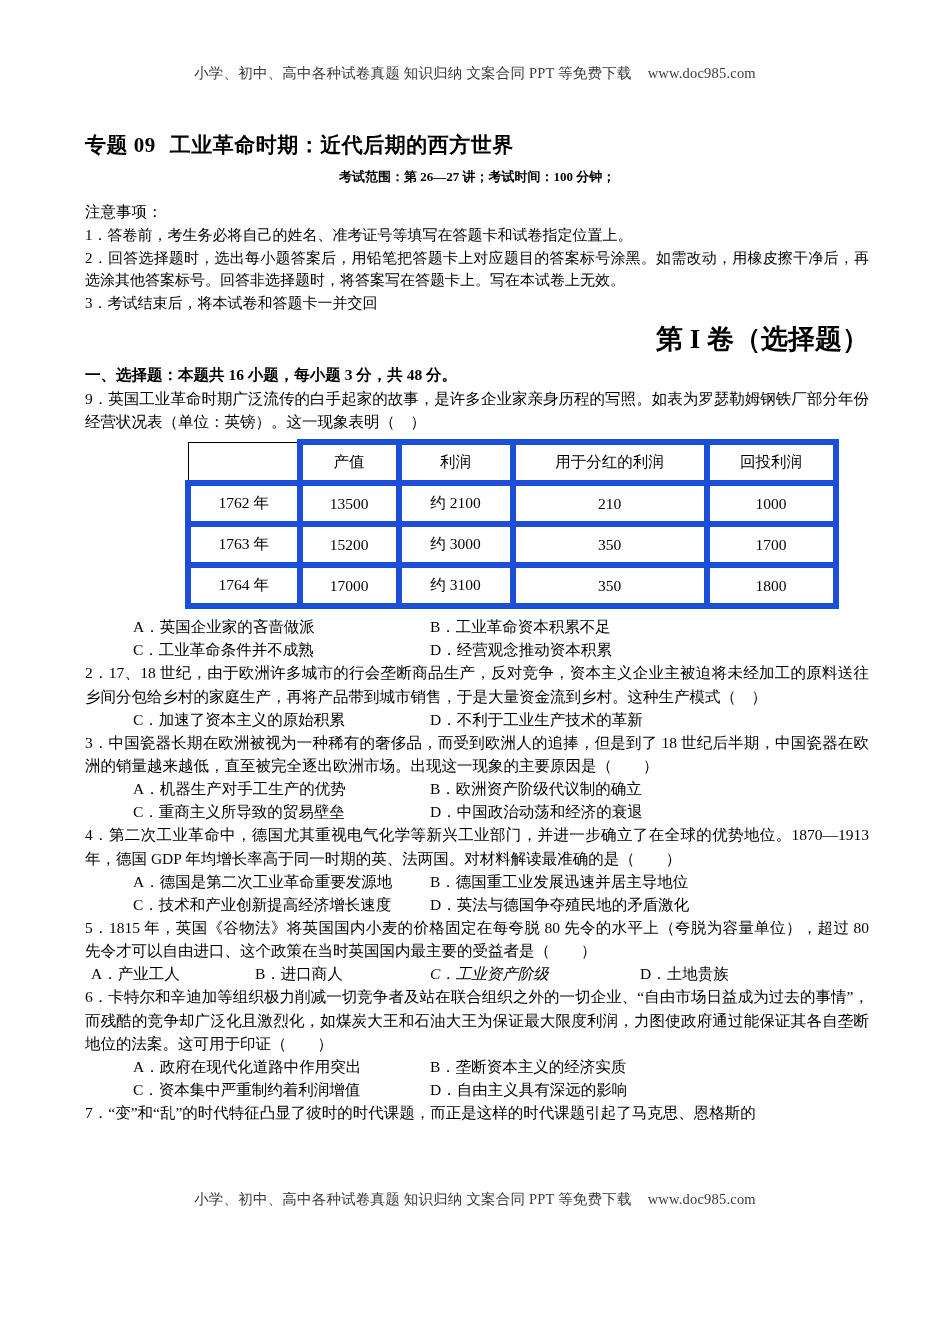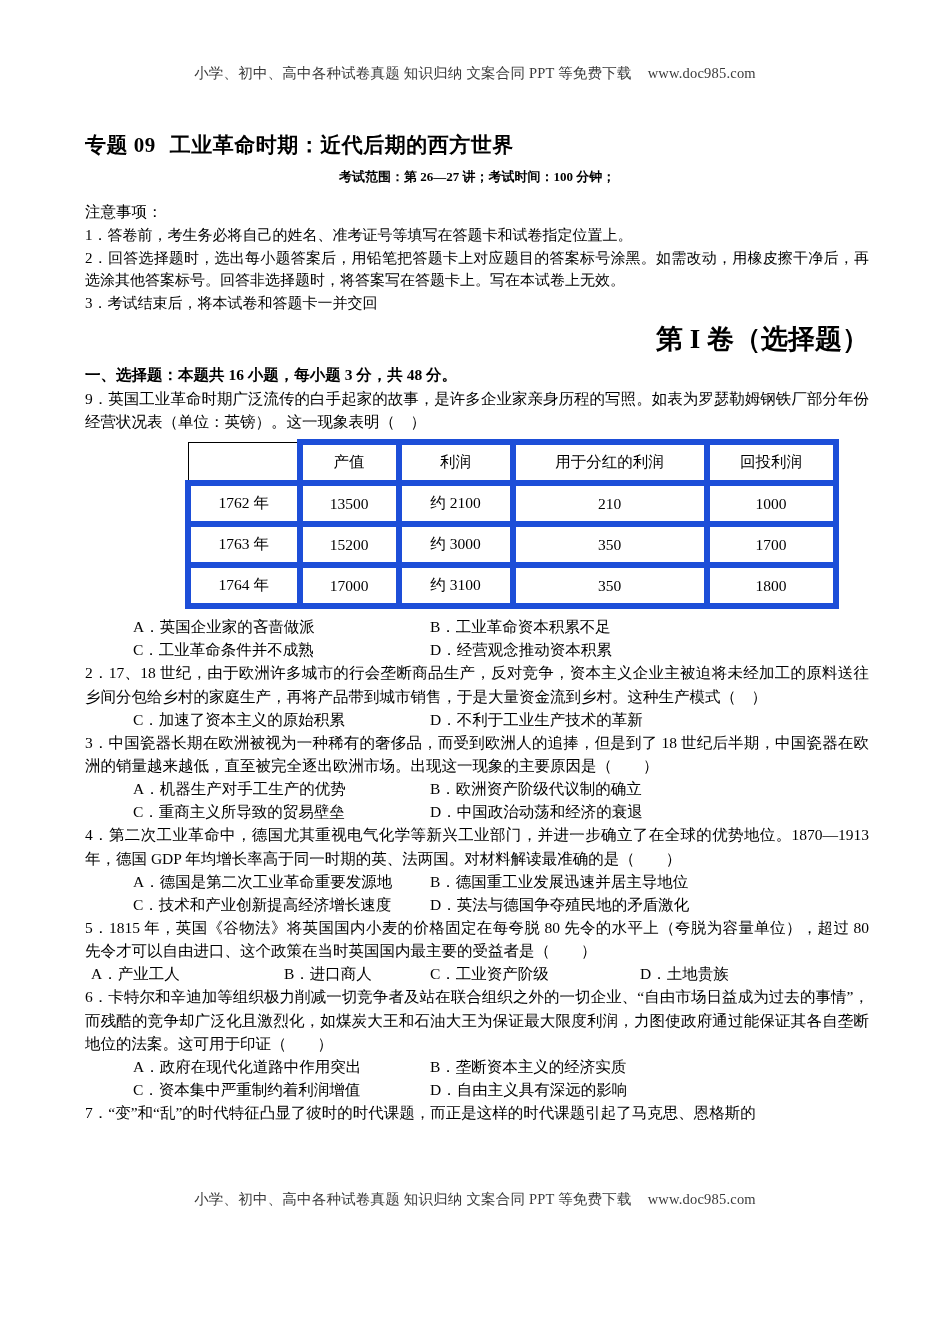--- a/index.html
+++ b/index.html
@@ -105,22 +105,22 @@
     position: relative;
     margin: 0;
     white-space: nowrap;
   }
   .opts.two-col .opt:nth-child(1) { position: absolute; left: 0; margin-left: 48px; }
   .opts.two-col .opt:nth-child(2) { position: absolute; left: 345px; }
   .opts.two-col { height: 23px; }
 
   .opts.four-col { height: 23px; }
   .opts.four-col .opt:nth-child(1) { position: absolute; left: 6px; }
-  .opts.four-col .opt:nth-child(2) { position: absolute; left: 199px; }
-  .opts.four-col .opt:nth-child(3) { position: absolute; left: 345px; }
+  .opts.four-col .opt:nth-child(2) { position: absolute; left: 170px; }
+  .opts.four-col .opt:nth-child(3) { position: absolute; left: 345px; font-style: italic; }
   .opts.four-col .opt:nth-child(4) { position: absolute; left: 555px; }
 
   
   .table-wrap {
     margin: 6px 0 6px 0;
     padding-left: 100px;
   }
   table.data-table {
     border-collapse: collapse;
     font-size: 15.5px;

